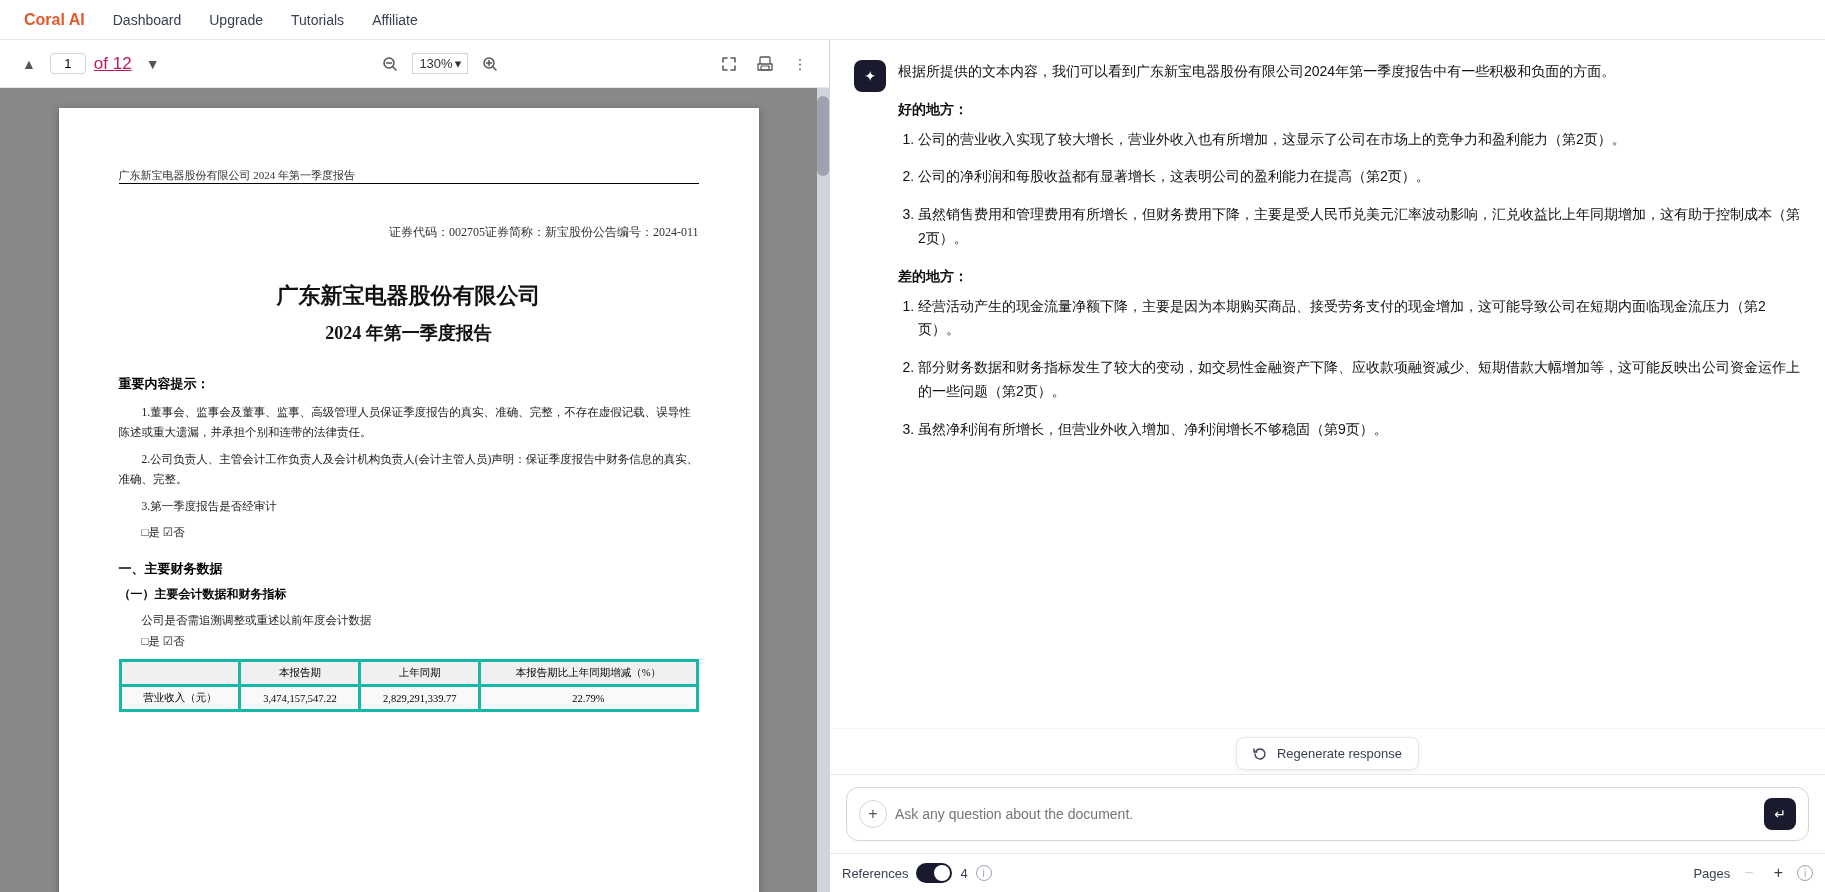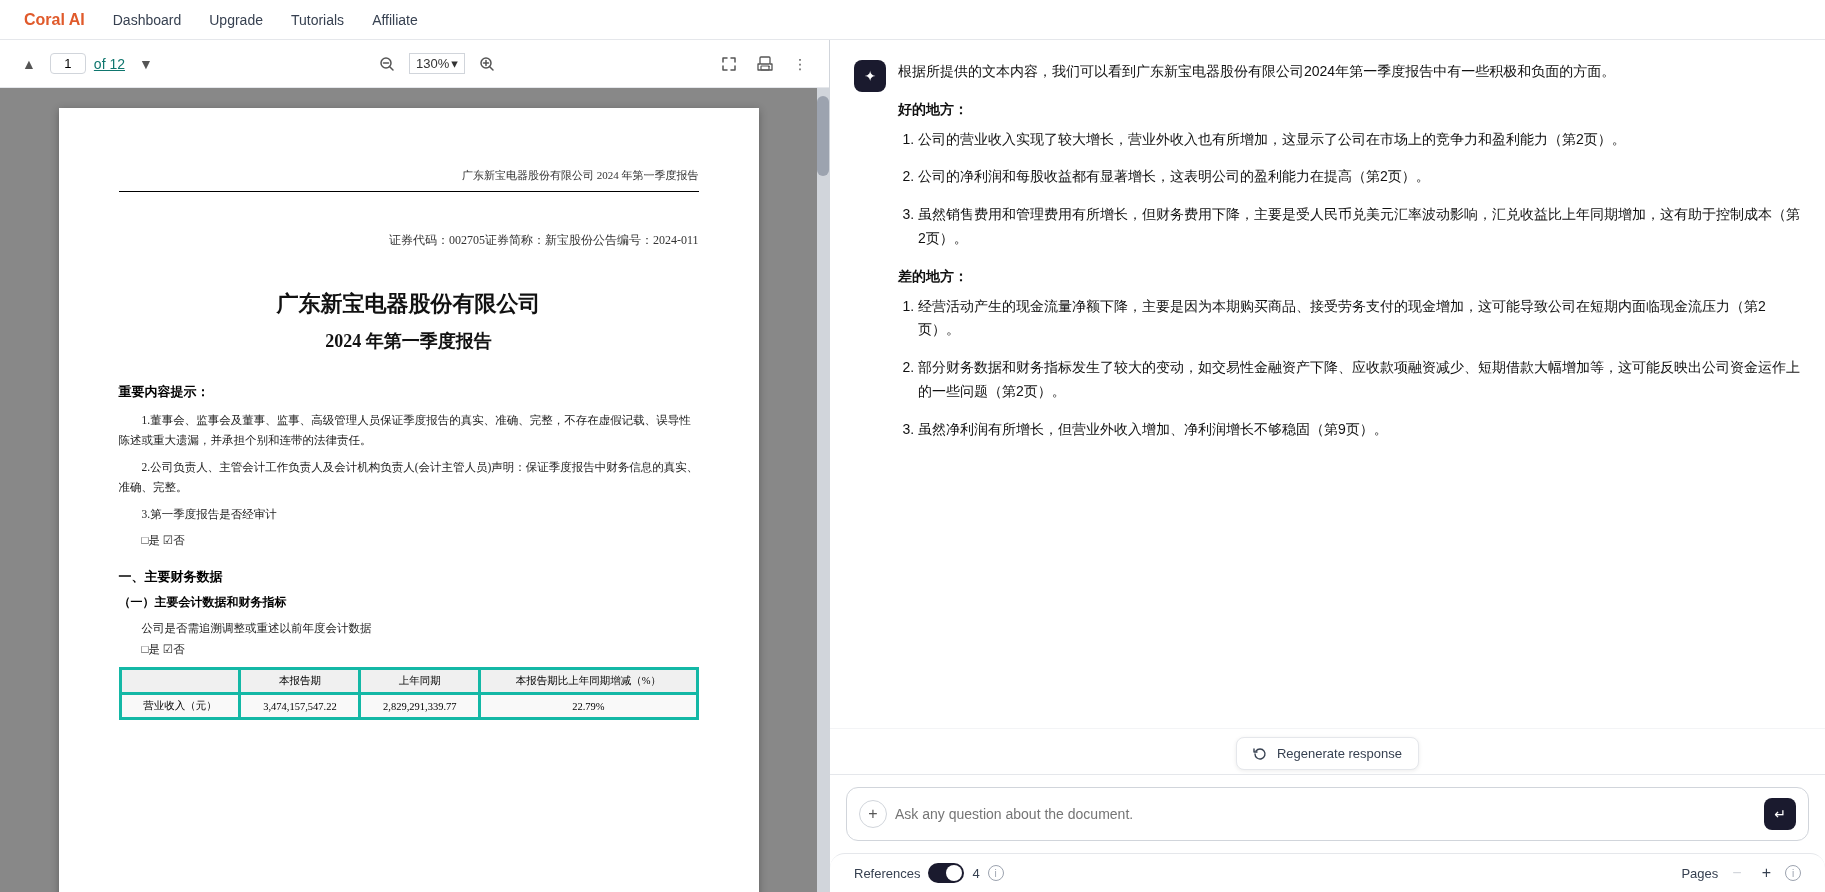--- a/index.html
+++ b/index.html
@@ -35,42 +35,42 @@
     .toolbar-btn {
       background: none; border: none; cursor: pointer;
       padding: 4px 6px; border-radius: 4px; color: #555;
       display: flex; align-items: center; justify-content: center;
       font-size: 14px;
     }
     .page-input {
       width: 36px; text-align: center; border: 1px solid #d1d5db;
       border-radius: 4px; padding: 2px 4px; font-size: 13px;
     }
-    .page-sep { font-size: 14px; color: #0f766e; text-decoration: underline; }
+    .page-sep { font-size: 17px; color: #be185d; text-decoration: underline; }
     .zoom-display {
       display: flex; align-items: center; gap: 2px;
       border: 1px solid #d1d5db; border-radius: 0;
       padding: 2px 6px; font-size: 13px; color: #333; cursor: pointer;
     }
     .toolbar-spacer { flex: 1; }
 
     
     .pdf-content {
       flex: 1; overflow-y: auto; display: flex; justify-content: center;
       padding: 20px 0; background: #888;
     }
     .pdf-page {
       background: #fff; width: 700px; min-height: 990px;
       box-shadow: 0 2px 8px rgba(0,0,0,0.3);
       padding: 60px 60px 40px 60px; position: relative;
       font-family: 'SimSun', 'STSong', serif;
     }
     .pdf-header-line {
-      text-align: right; font-size: 11px; color: #333; margin-bottom: 40px;
-      border-bottom: 1px solid #000; padding-bottom: 8px;
+      text-align: left; font-size: 11px; color: #333; margin-bottom: 40px;
+      border-bottom: 1px solid #000; padding-bottom: 0;
     }
     .pdf-meta { display: flex; justify-content: flex-end; font-size: 12px; color: #333; margin-bottom: 40px; }
     .pdf-company-name { text-align: center; font-size: 22px; font-weight: bold; color: #111; margin-bottom: 10px; }
     .pdf-report-title { text-align: center; font-size: 18px; font-weight: bold; color: #111; margin-bottom: 30px; }
     .pdf-notice-title { font-size: 13px; font-weight: bold; margin-bottom: 10px; }
     .pdf-notice-text { font-size: 11.5px; line-height: 1.7; color: #222; margin-bottom: 8px; text-indent: 2em; }
     .pdf-section-title { font-size: 13px; font-weight: bold; margin-top: 20px; margin-bottom: 8px; }
     .pdf-sub-title { font-size: 12px; font-weight: bold; margin-bottom: 8px; }
     .pdf-text { font-size: 11.5px; line-height: 1.7; color: #222; margin-bottom: 4px; text-indent: 2em; }
     .pdf-question-text { font-size: 11.5px; color: #222; margin-bottom: 4px; text-indent: 2em; }
@@ -140,22 +140,22 @@
     .chat-send-btn {
       width: 32px; height: 32px; border-radius: 8px;
       background: #1a1a2e; border: none;
       display: flex; align-items: center; justify-content: center;
       cursor: pointer; color: #fff; font-size: 14px; flex-shrink: 0;
     }
 
     
     .chat-bottom-bar {
       display: flex; align-items: center; justify-content: space-between;
-      padding: 8px 24px; border-top: 1px solid #e5e7eb; background: #fff;
-      font-size: 13px; color: #374151; border-radius: 15px;
+      padding: 8px 12px; border-top: 1px solid #e5e7eb; background: #fff;
+      font-size: 13px; color: #374151;
     }
     .bottom-bar-left { display: flex; align-items: center; gap: 8px; }
     .toggle-switch {
       width: 36px; height: 20px; background: #1a1a2e; border-radius: 10px;
       display: flex; align-items: center; padding: 2px; cursor: pointer;
     }
     .toggle-knob {
       width: 16px; height: 16px; background: #fff; border-radius: 50%;
       margin-left: 16px;
     }

